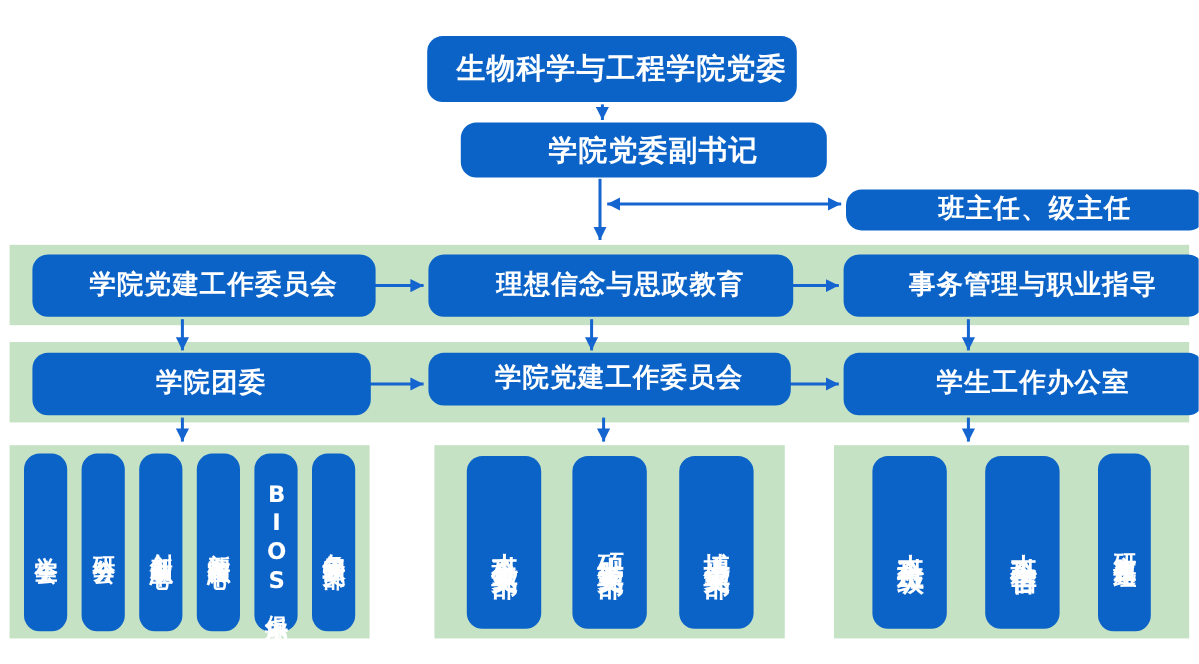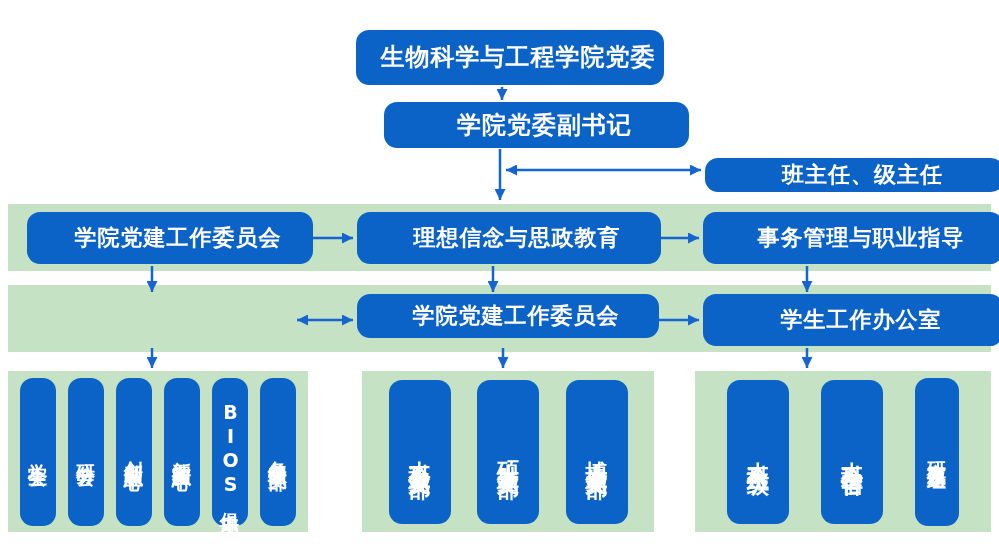--- a/index.html
+++ b/index.html
@@ -82,20 +82,21 @@
   <div class="node big" style="left:356px;top:102px;width:289px;height:46px;margin-left:28px;">学院党委副书记</div>
 
   <div class="node mid" style="left:705px;top:147px;width:283px;height:34px;margin-top:11px;">班主任、级主任</div>
 
   <div class="band" style="left:8px;top:204px;width:983px;height:67px;"></div>
   <div class="node mid" style="left:27px;top:212px;width:270px;height:52px;">学院党建工作委员会</div>
   <div class="node mid" style="left:703px;top:212px;width:284px;height:52px;">事务管理与职业指导</div>
   <div class="node mid" style="left:357px;top:212px;width:288px;height:52px;">理想信念与思政教育</div>
 
   <div class="band" style="left:8px;top:285px;width:983px;height:67px;"></div>
+  <div class="node mid" style="left:27px;top:294px;width:266px;height:52px;">学院团委</div>
   <div class="node mid" style="left:357px;top:294px;width:286px;height:44px;">学院党建工作委员会</div>
   <div class="node mid" style="left:703px;top:294px;width:284px;height:52px;">学生工作办公室</div>
 
   <div class="panel" style="left:8px;top:371px;width:300px;height:161px;">
     <div class="vbox small">学生会</div>
     <div class="vbox small">研分会</div>
     <div class="vbox small">创新创业中心</div>
     <div class="vbox small">新闻宣传中心</div>
     <div class="vbox small">BIOS俱乐部</div>
     <div class="vbox small">各年级团支部</div>

